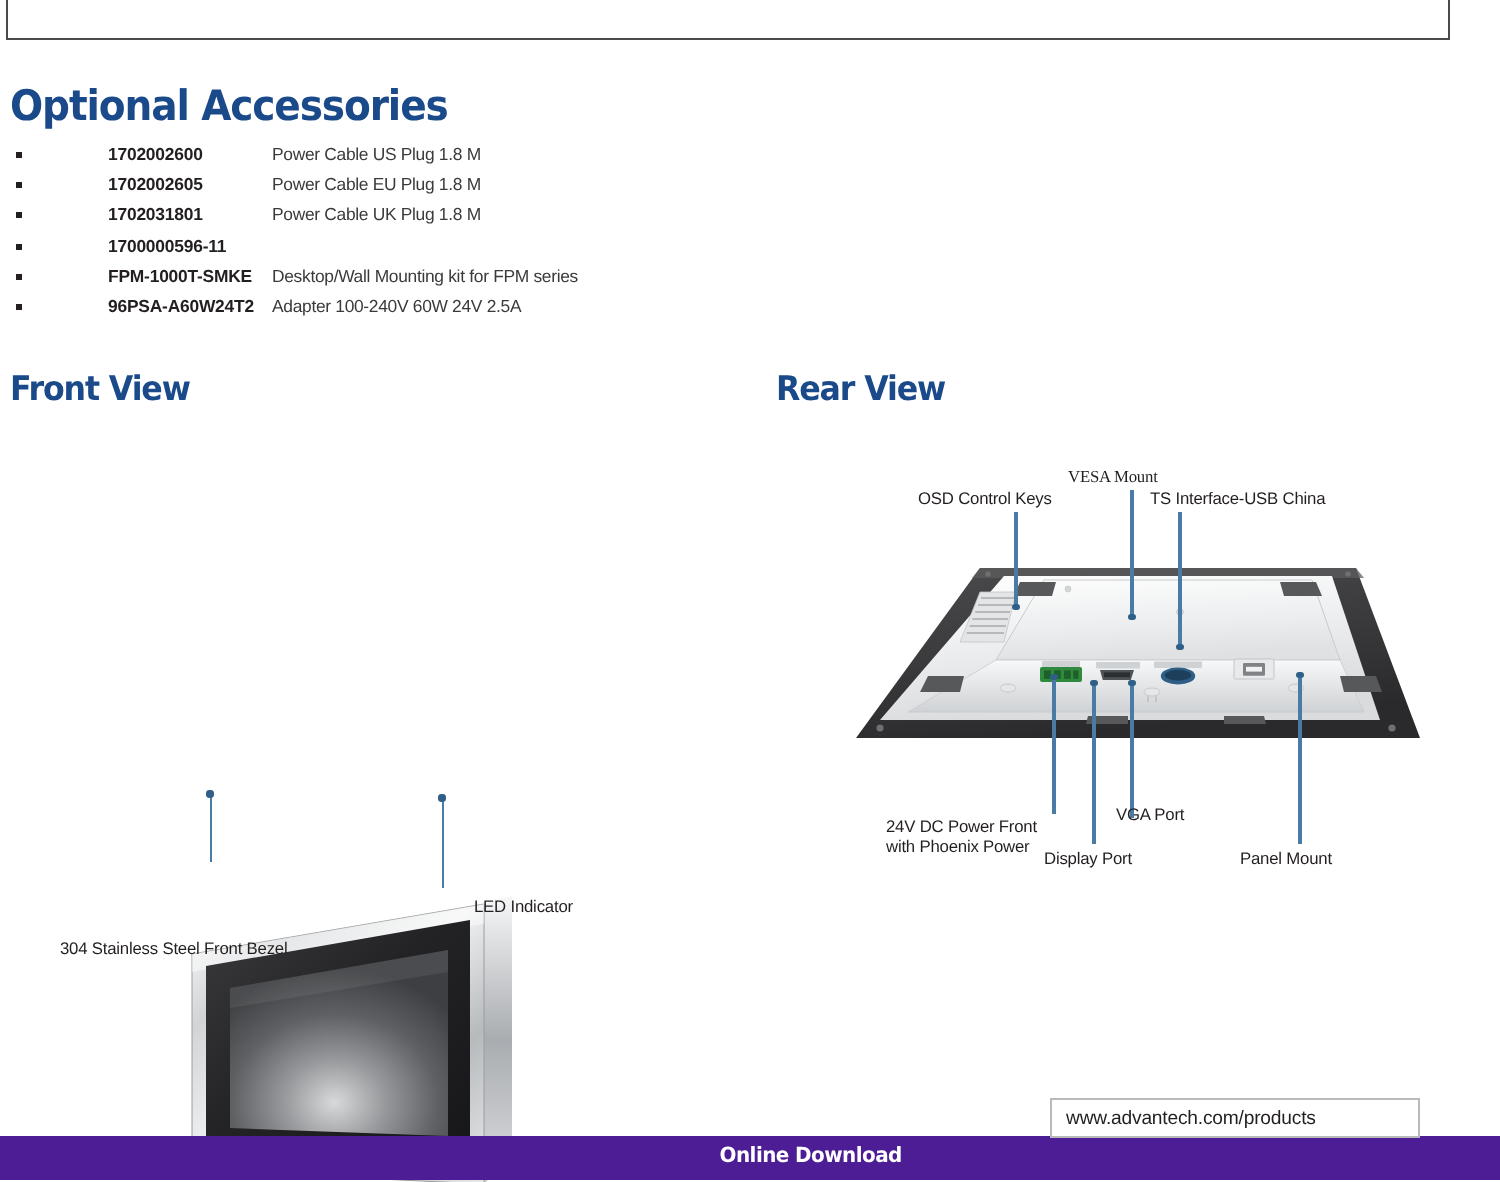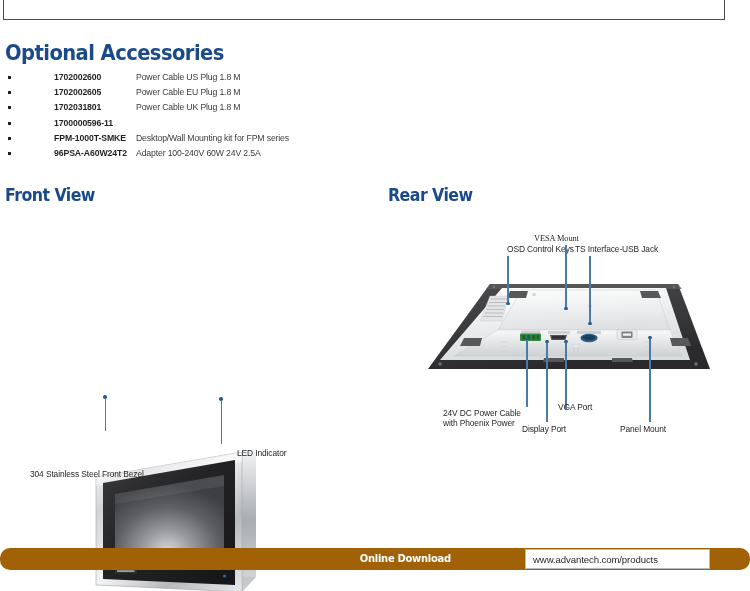--- a/index.html
+++ b/index.html
@@ -134,25 +134,24 @@
     left: 424px;
     top: 272px;
     width: 286px;
     height: 115px;
   }
 
   
   .footer-bar {
     position: absolute;
     left: 0;
-    top: 548px;
+    top: 568px;
     width: 750px;
     height: 22px;
-    background: #a16207;
-    border-radius: 10px;
+    background: #4c1d95;
   }
   .footer-label {
     position: absolute;
     right: 299px;
     top: 4px;
     color: #ffffff;
     font-family: "DejaVu Sans", sans-serif;
     font-weight: bold;
     font-size: 10.5px;
     letter-spacing: -0.3px;
@@ -383,35 +382,35 @@
     </g>
 
     <g fill="#6d6f71">
       <circle cx="16" cy="92" r="1.8"></circle>
       <circle cx="272" cy="92" r="1.8"></circle>
       <circle cx="70" cy="15" r="1.4"></circle>
       <circle cx="250" cy="15" r="1.4"></circle>
     </g>
   </svg>
 
-  <div class="callout-label" style="left:79px; top:30px;margin-left:48px;">OSD Control Keys</div>
+  <div class="callout-label" style="left:79px; top:30px;">OSD Control Keys</div>
   <div class="callout-line" style="left:127.4px; top:41px; height:47px;"></div>
   <div class="callout-dot" style="left:126.2px; top:87px;"></div>
 
   <div class="callout-label" style="left:154px; top:19px;font-family:Liberation Serif, serif;">VESA Mount</div>
   <div class="callout-line" style="left:185.4px; top:30px; height:63px;"></div>
   <div class="callout-dot" style="left:184.2px; top:92px;"></div>
 
-  <div class="callout-label" style="left:195px; top:30px;">TS Interface-USB Jack</div>
+  <div class="callout-label" style="left:195px; top:30px;">TS Interface-USB China</div>
   <div class="callout-line" style="left:209.4px; top:41px; height:67px;"></div>
   <div class="callout-dot" style="left:208.2px; top:107px;"></div>
 
   <div class="callout-dot" style="left:145.2px; top:122px;"></div>
   <div class="callout-line" style="left:146.4px; top:125px; height:67px;"></div>
-  <div class="callout-label" style="left:63px; top:194px;">24V DC Power Cable</div>
+  <div class="callout-label" style="left:63px; top:194px;">24V DC Power Front</div>
   <div class="callout-label" style="left:63px; top:204px;">with Phoenix Power</div>
 
   <div class="callout-dot" style="left:165.2px; top:125px;"></div>
   <div class="callout-line" style="left:166.4px; top:128px; height:79px;"></div>
   <div class="callout-label" style="left:142px; top:210px;">Display Port</div>
 
   <div class="callout-dot" style="left:184.2px; top:125px;"></div>
   <div class="callout-line" style="left:185.4px; top:128px; height:66px;"></div>
   <div class="callout-label" style="left:178px; top:188px;">VGA Port</div>
 

